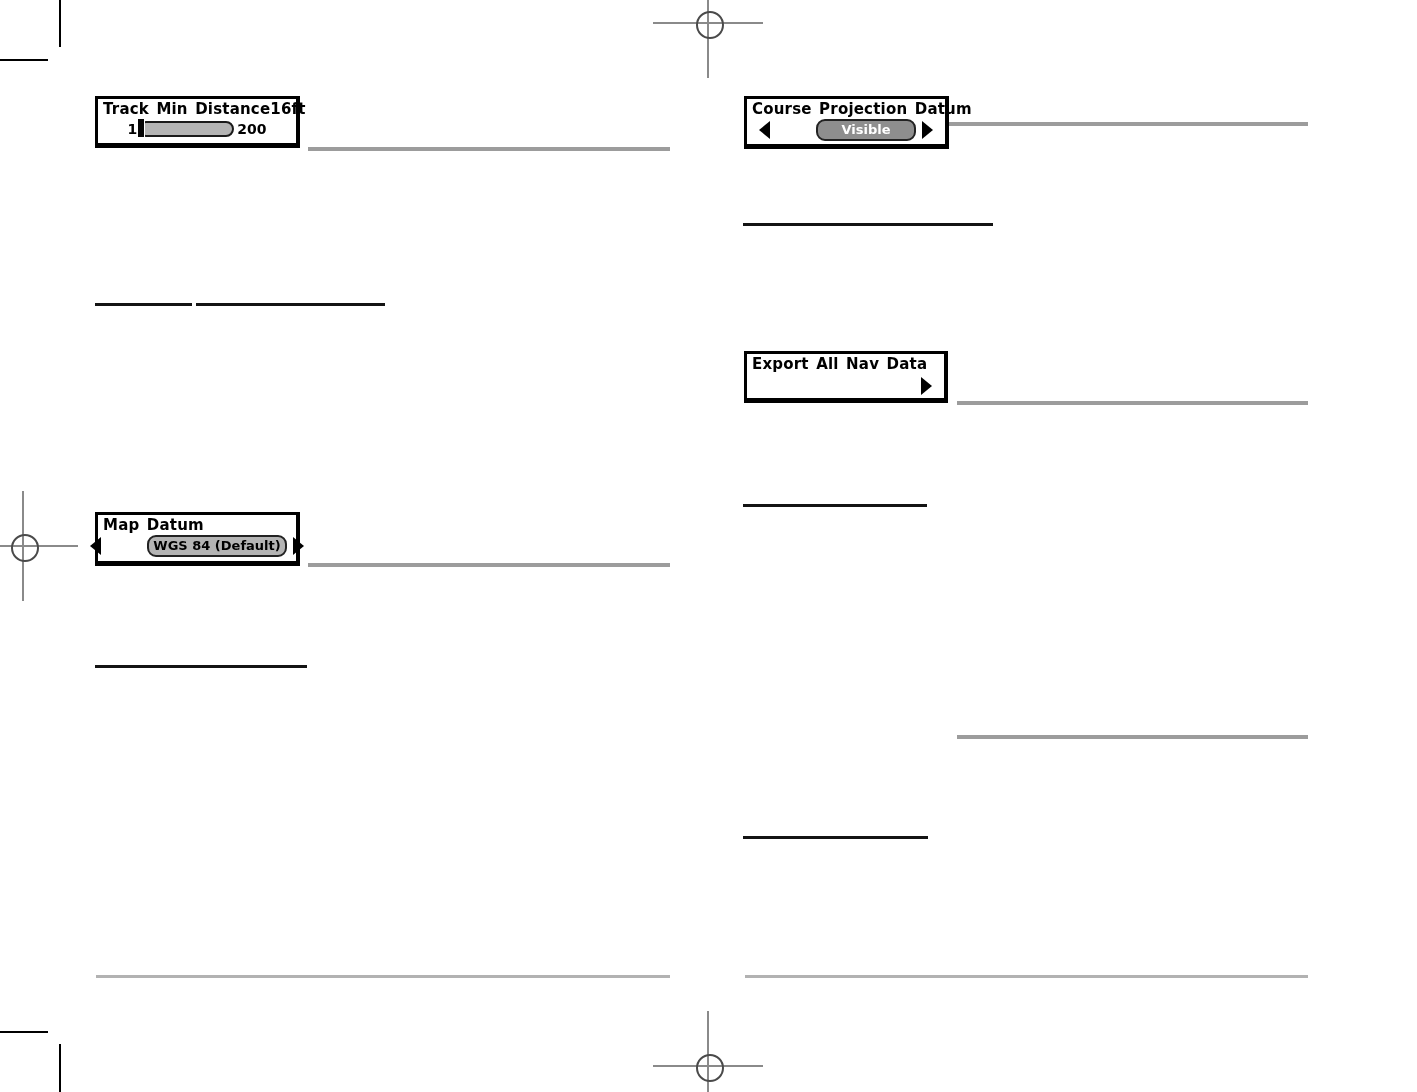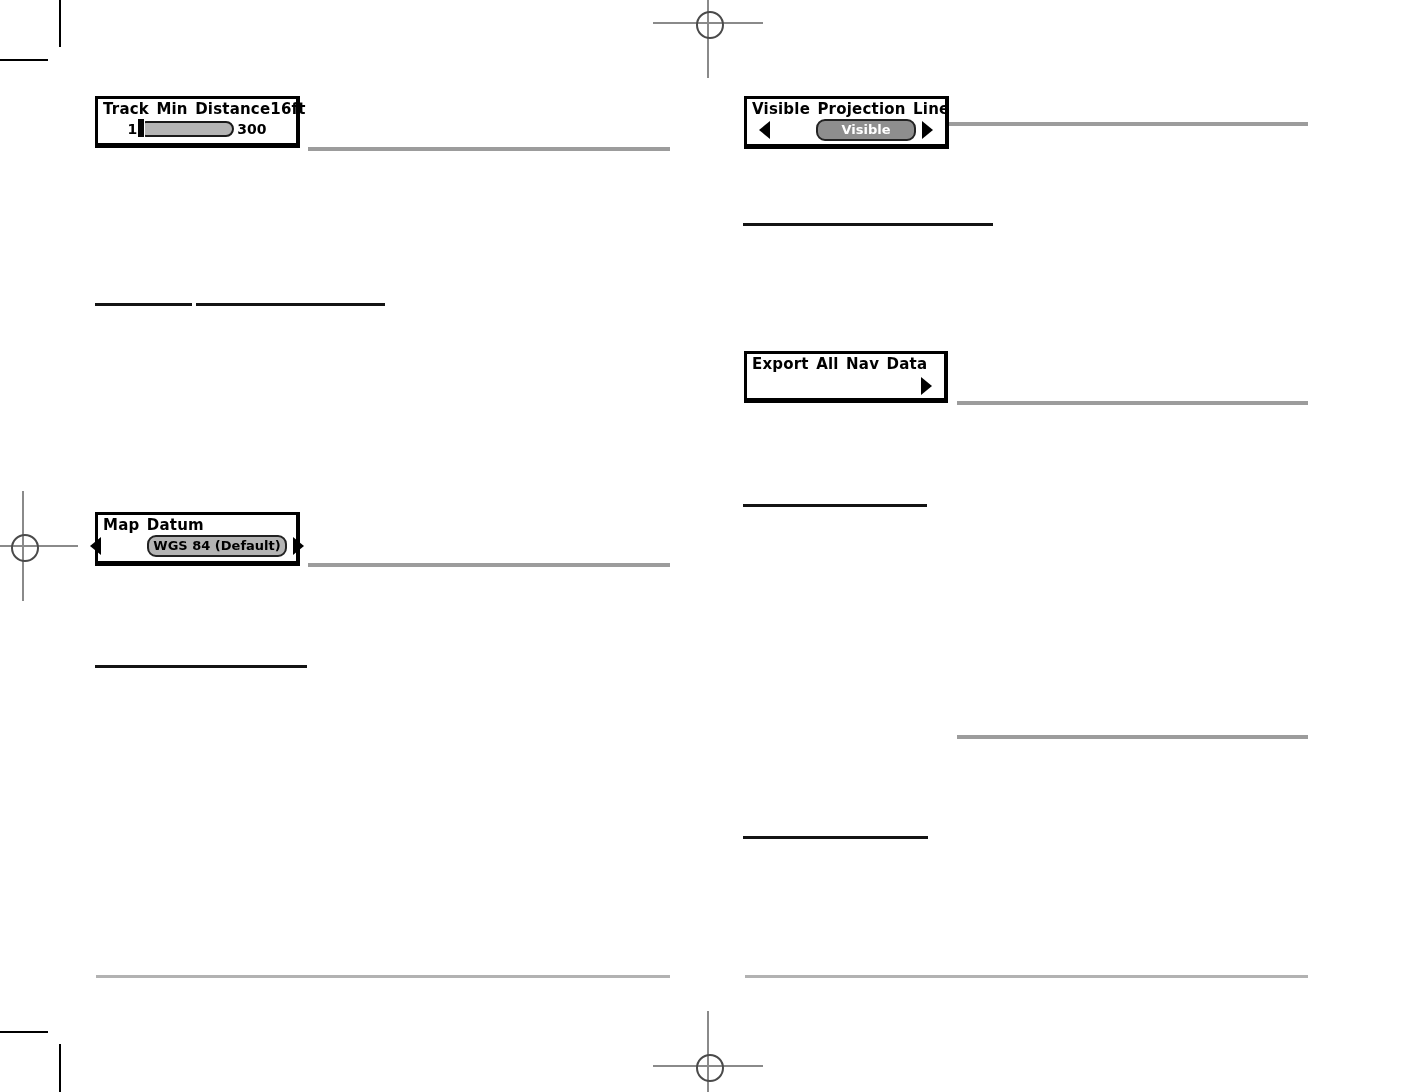--- a/index.html
+++ b/index.html
@@ -97,21 +97,21 @@
   <div class="menu-box" style="left:95px;top:96px;width:198px;height:44px">
     <div class="menu-title-row">
       <span>Track Min Distance</span>
       <span>16ft</span>
     </div>
     <div class="slider-row">
       <span class="slider-label">1</span>
       <div class="slider-track">
         <div class="slider-handle"></div>
       </div>
-      <span class="slider-label">300</span>
+      <span class="slider-label">200</span>
     </div>
   </div>
   <div class="divider" style="left:308px;top:147px;width:362px"></div>
 
   <div class="underline" style="left:95px;top:303px;width:97px"></div>
   <div class="underline" style="left:196px;top:303px;width:189px"></div>
 
   <div class="menu-box" style="left:95px;top:512px;width:198px;height:46px">
     <div class="menu-title-row">
       <span>Map Datum</span>
@@ -123,21 +123,21 @@
     </div>
   </div>
   <div class="divider" style="left:308px;top:563px;width:362px"></div>
 
   <div class="underline" style="left:95px;top:665px;width:212px"></div>
 
   <div class="footer-rule" style="left:96px;top:975px;width:574px"></div>
 
   <div class="menu-box" style="left:744px;top:96px;width:198px;height:45px">
     <div class="menu-title-row">
-      <span>Visible Projection Line</span>
+      <span>Course Projection Datum</span>
     </div>
     <div class="selector-row">
       <div class="tri-left"></div>
       <div class="pill pill-dark">Visible</div>
       <div class="tri-right"></div>
     </div>
   </div>
   <div class="divider" style="left:949px;top:122px;width:371px"></div>
 
   <div class="underline" style="left:743px;top:223px;width:250px"></div>

